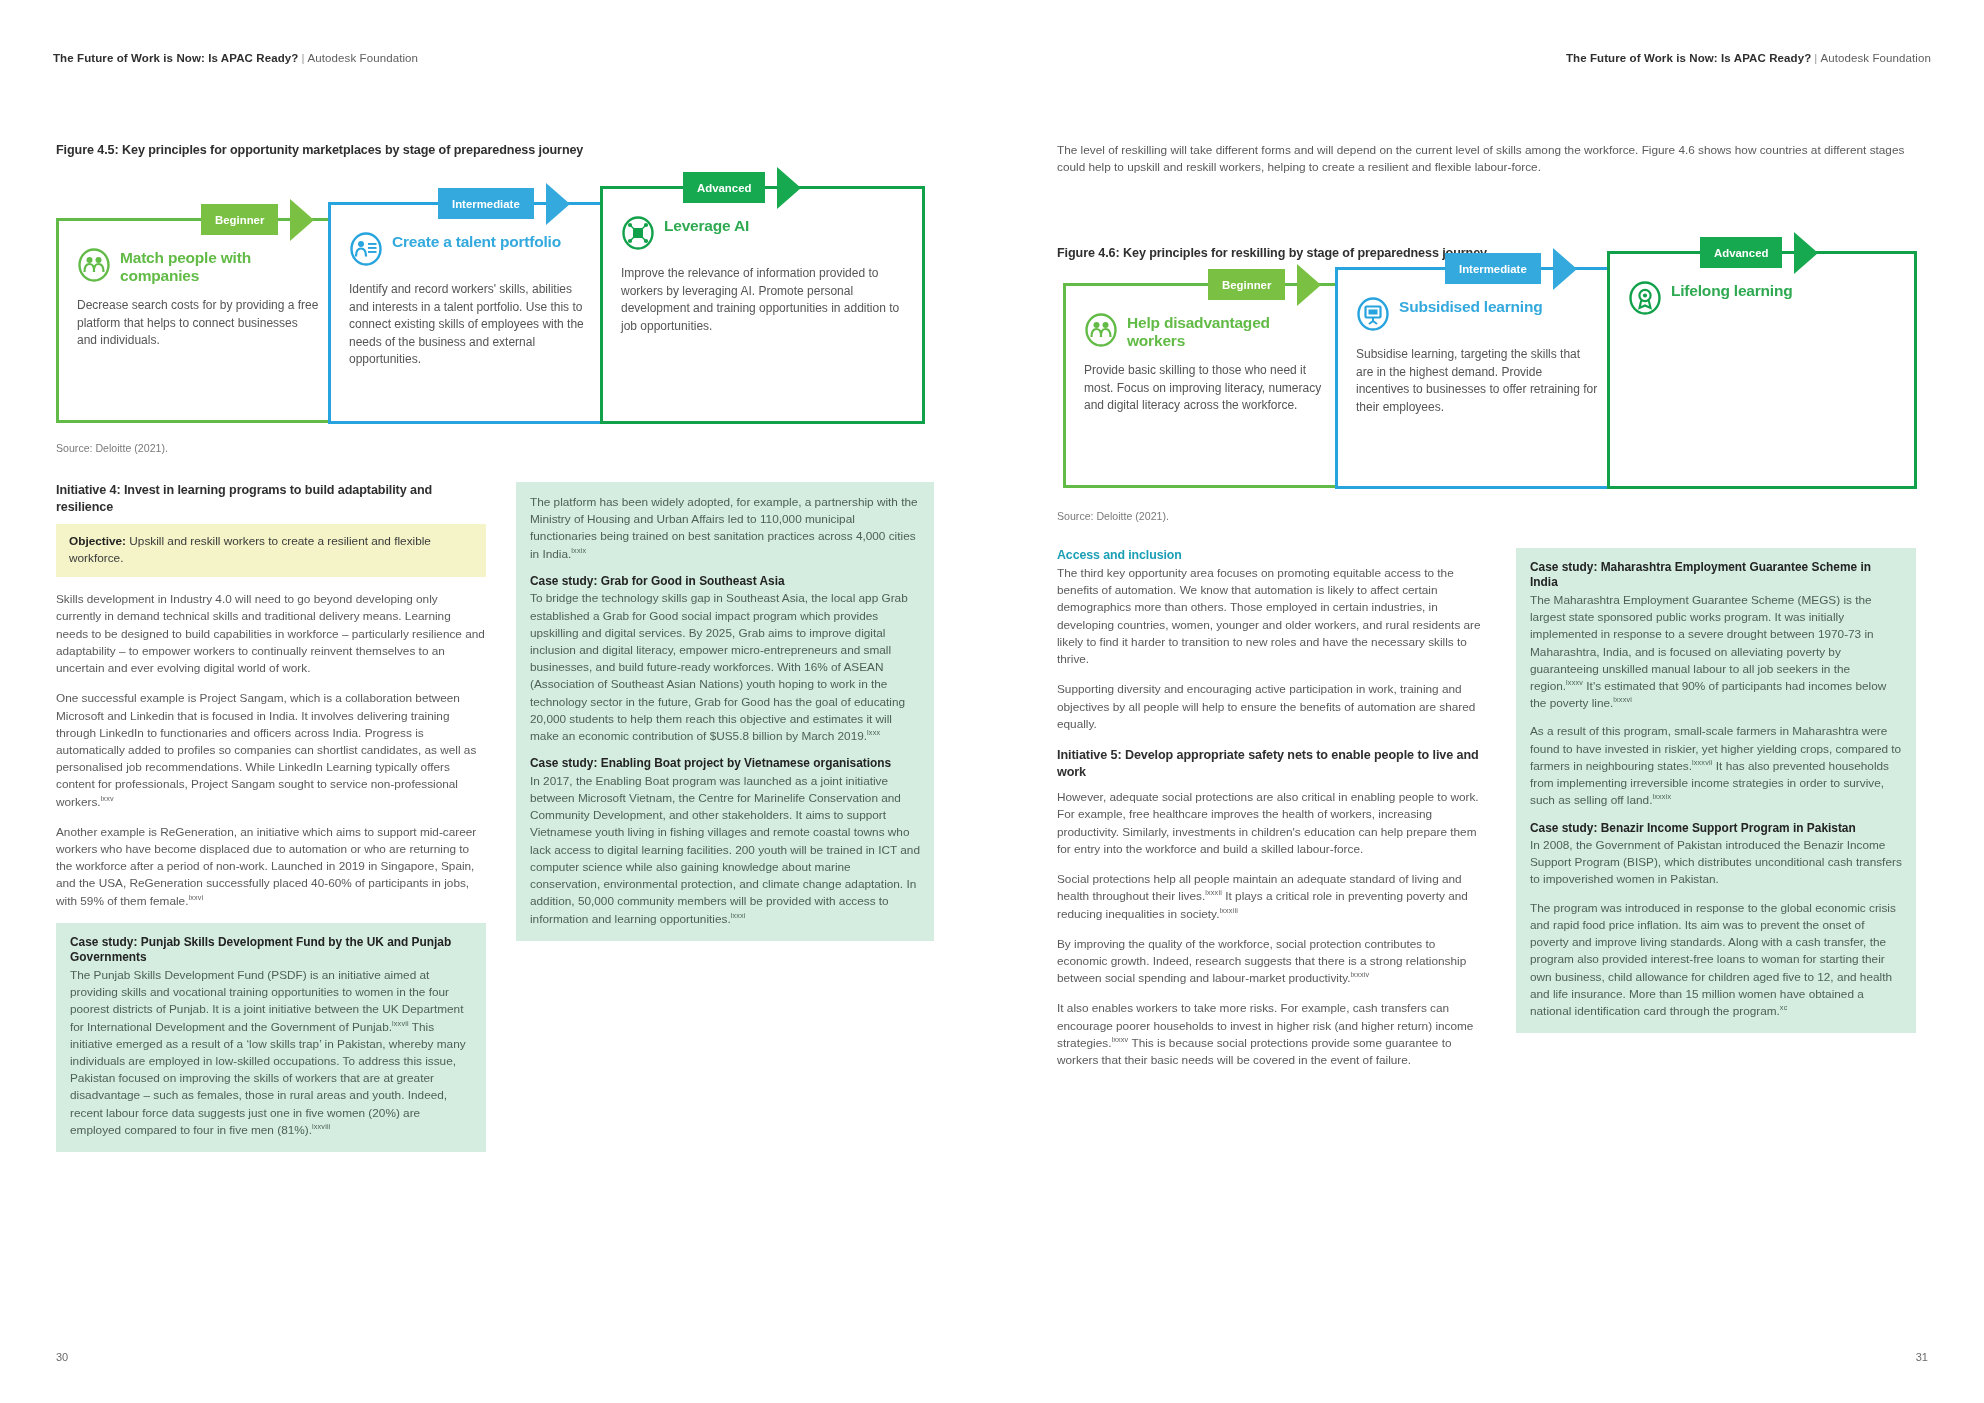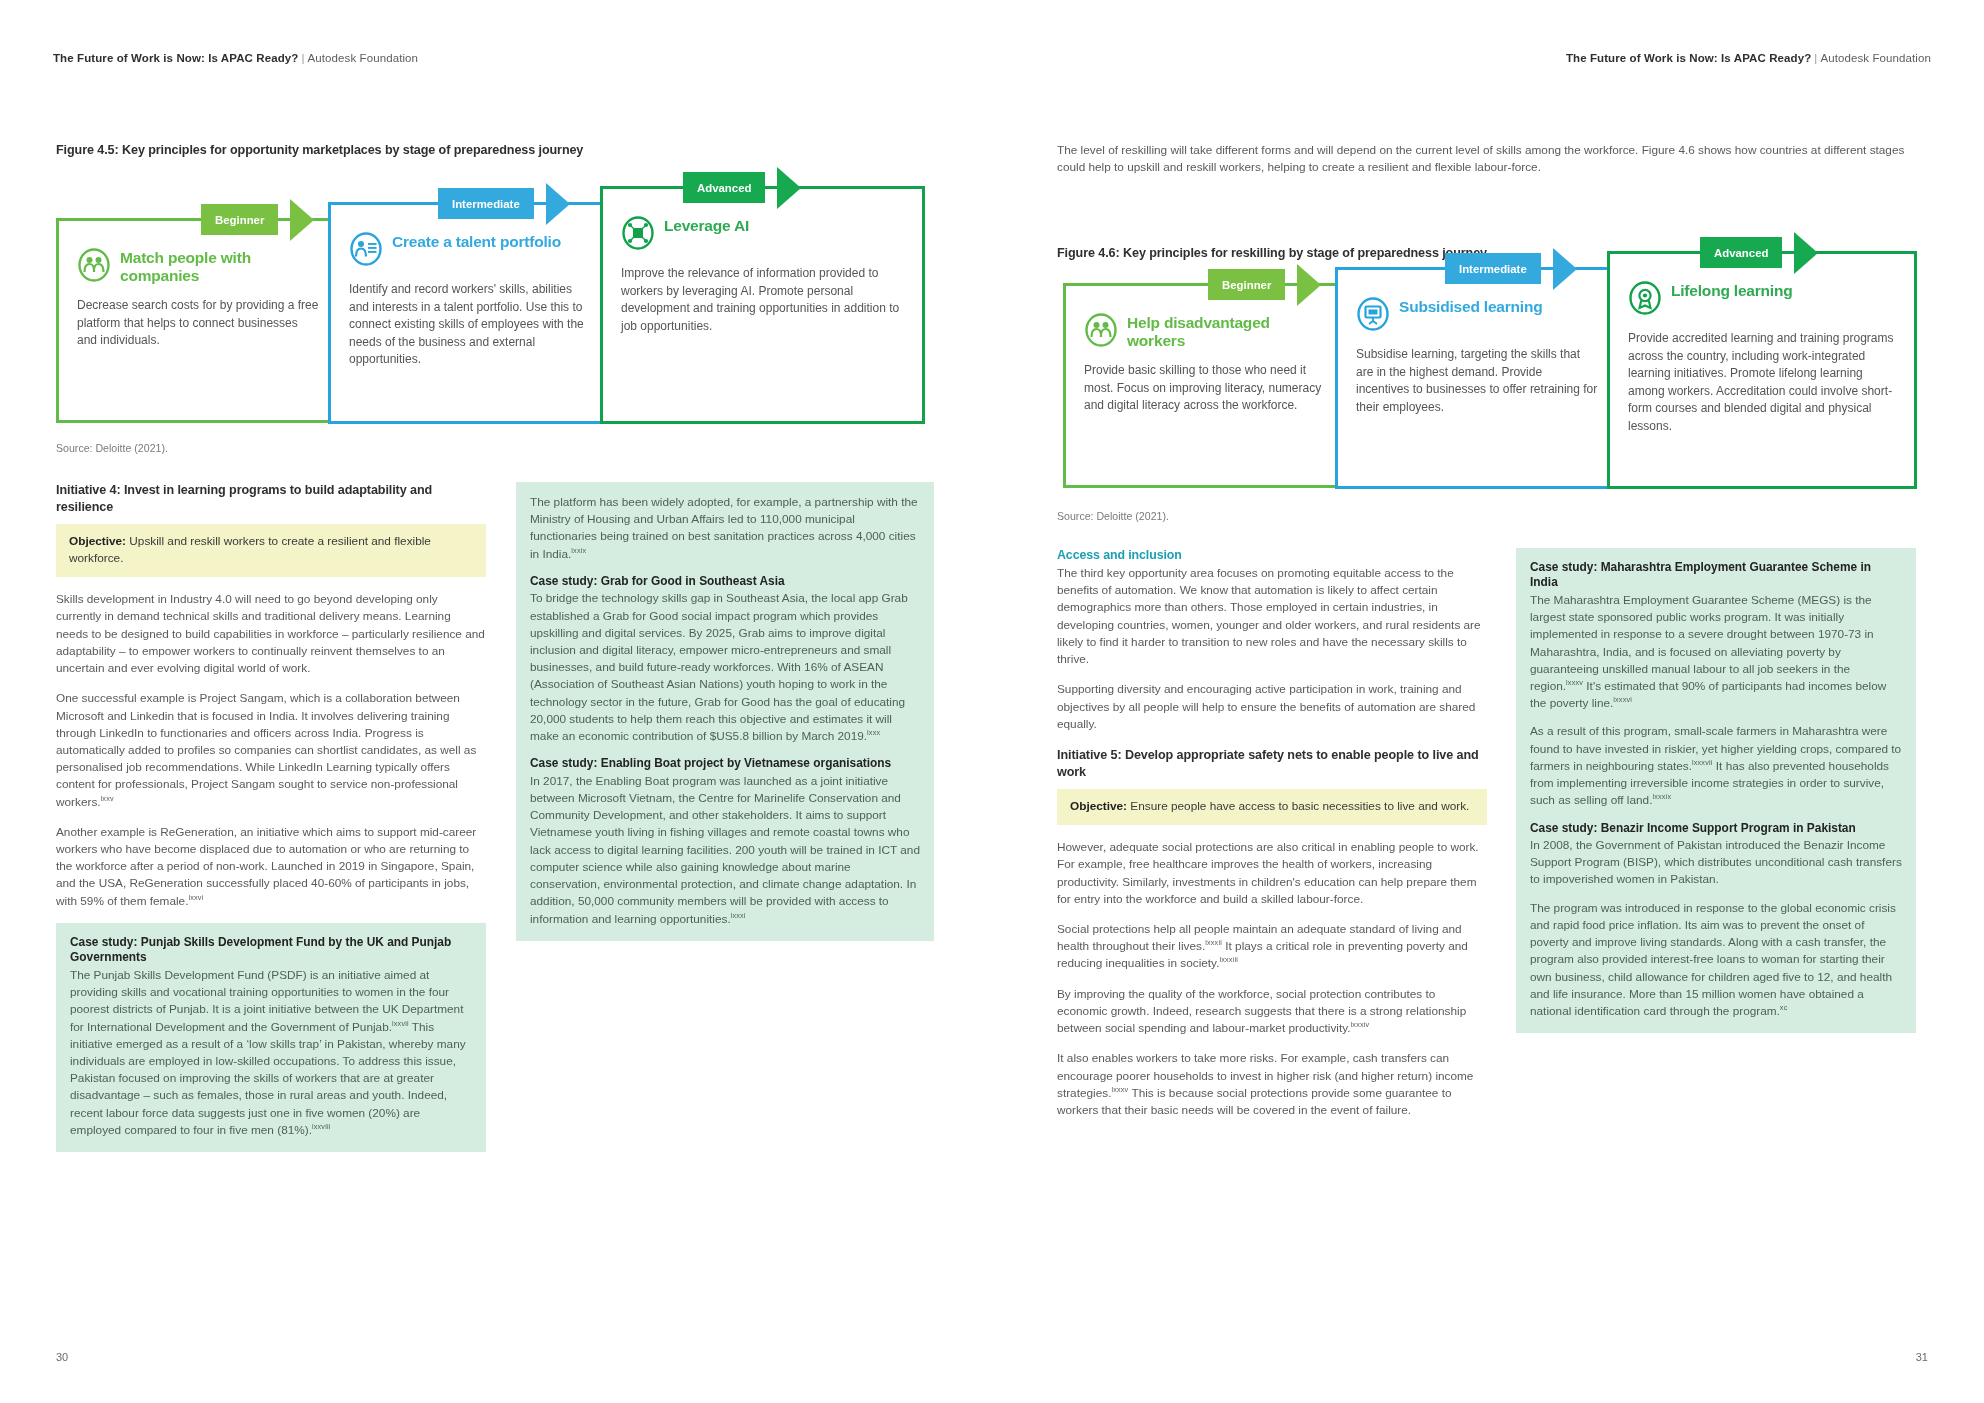--- a/index.html
+++ b/index.html
@@ -260,21 +260,20 @@
         <span class="jicon">
           <svg width="34" height="34" viewBox="0 0 34 34">
             <ellipse cx="17" cy="17" rx="14.5" ry="15.5" fill="none" stroke="#11a14a" stroke-width="2.4"></ellipse>
             <circle cx="17" cy="14.5" r="5.6" fill="none" stroke="#11a14a" stroke-width="2.2"></circle>
             <circle cx="17" cy="14.5" r="2.1" fill="#11a14a"></circle>
             <path d="M13.2 19.5 L11.5 27 L17 24.5 L22.5 27 L20.8 19.5" fill="none" stroke="#11a14a" stroke-width="2.1"></path>
           </svg>
         </span>
         <span class="jtitle">Lifelong learning</span>
       </div>
-      <div class="jbody">Provide accredited learning and training programs across the country, including work-integrated learning initiatives. Promote lifelong learning among workers. Accreditation could involve short-form courses and blended digital and physical lessons.</div>
     </div>
 
     <div class="arrow" style="left:151px; top:24px;">
       <div class="shaft">Beginner</div>
       <div class="head"></div>
     </div>
     <div class="arrow blue" style="left:388px; top:8px;">
       <div class="shaft">Intermediate</div>
       <div class="head"></div>
     </div>
@@ -286,23 +285,20 @@
 
   <div class="source" style="position:absolute; left:1057px; top:510px;">Source: Deloitte (2021).</div>
 
   <div class="col" style="left:1057px; top:548px; width:430px;">
     <h3 class="subsec">Access and inclusion</h3>
     <p class="body">The third key opportunity area focuses on promoting equitable access to the benefits of automation. We know that automation is likely to affect certain demographics more than others. Those employed in certain industries, in developing countries, women, younger and older workers, and rural residents are likely to find it harder to transition to new roles and have the necessary skills to thrive.</p>
     <p class="body">Supporting diversity and encouraging active participation in work, training and objectives by all people will help to ensure the benefits of automation are shared equally.</p>
 
     <h3 class="initiative" style="margin-top:14px;">Initiative 5: Develop appropriate safety nets to enable people to live and work</h3>
 
-    <div class="objective">
-      <b>Objective:</b><span> Ensure people have access to basic necessities to live and work.</span>
-    </div>
 
     <p class="body">However, adequate social protections are also critical in enabling people to work. For example, free healthcare improves the health of workers, increasing productivity. Similarly, investments in children's education can help prepare them for entry into the workforce and build a skilled labour-force.</p>
     <p class="body"><span>Social protections help all people maintain an adequate standard of living and health throughout their lives.</span><sup>lxxxii</sup><span> It plays a critical role in preventing poverty and reducing inequalities in society.</span><sup>lxxxiii</sup></p>
     <p class="body"><span>By improving the quality of the workforce, social protection contributes to economic growth. Indeed, research suggests that there is a strong relationship between social spending and labour-market productivity.</span><sup>lxxxiv</sup></p>
     <p class="body"><span>It also enables workers to take more risks. For example, cash transfers can encourage poorer households to invest in higher risk (and higher return) income strategies.</span><sup>lxxxv</sup><span> This is because social protections provide some guarantee to workers that their basic needs will be covered in the event of failure.</span></p>
   </div>
 
   <div class="col" style="left:1516px; top:548px; width:400px;">
     <div class="casebox">
       <h4>Case study: Maharashtra Employment Guarantee Scheme in India</h4>

